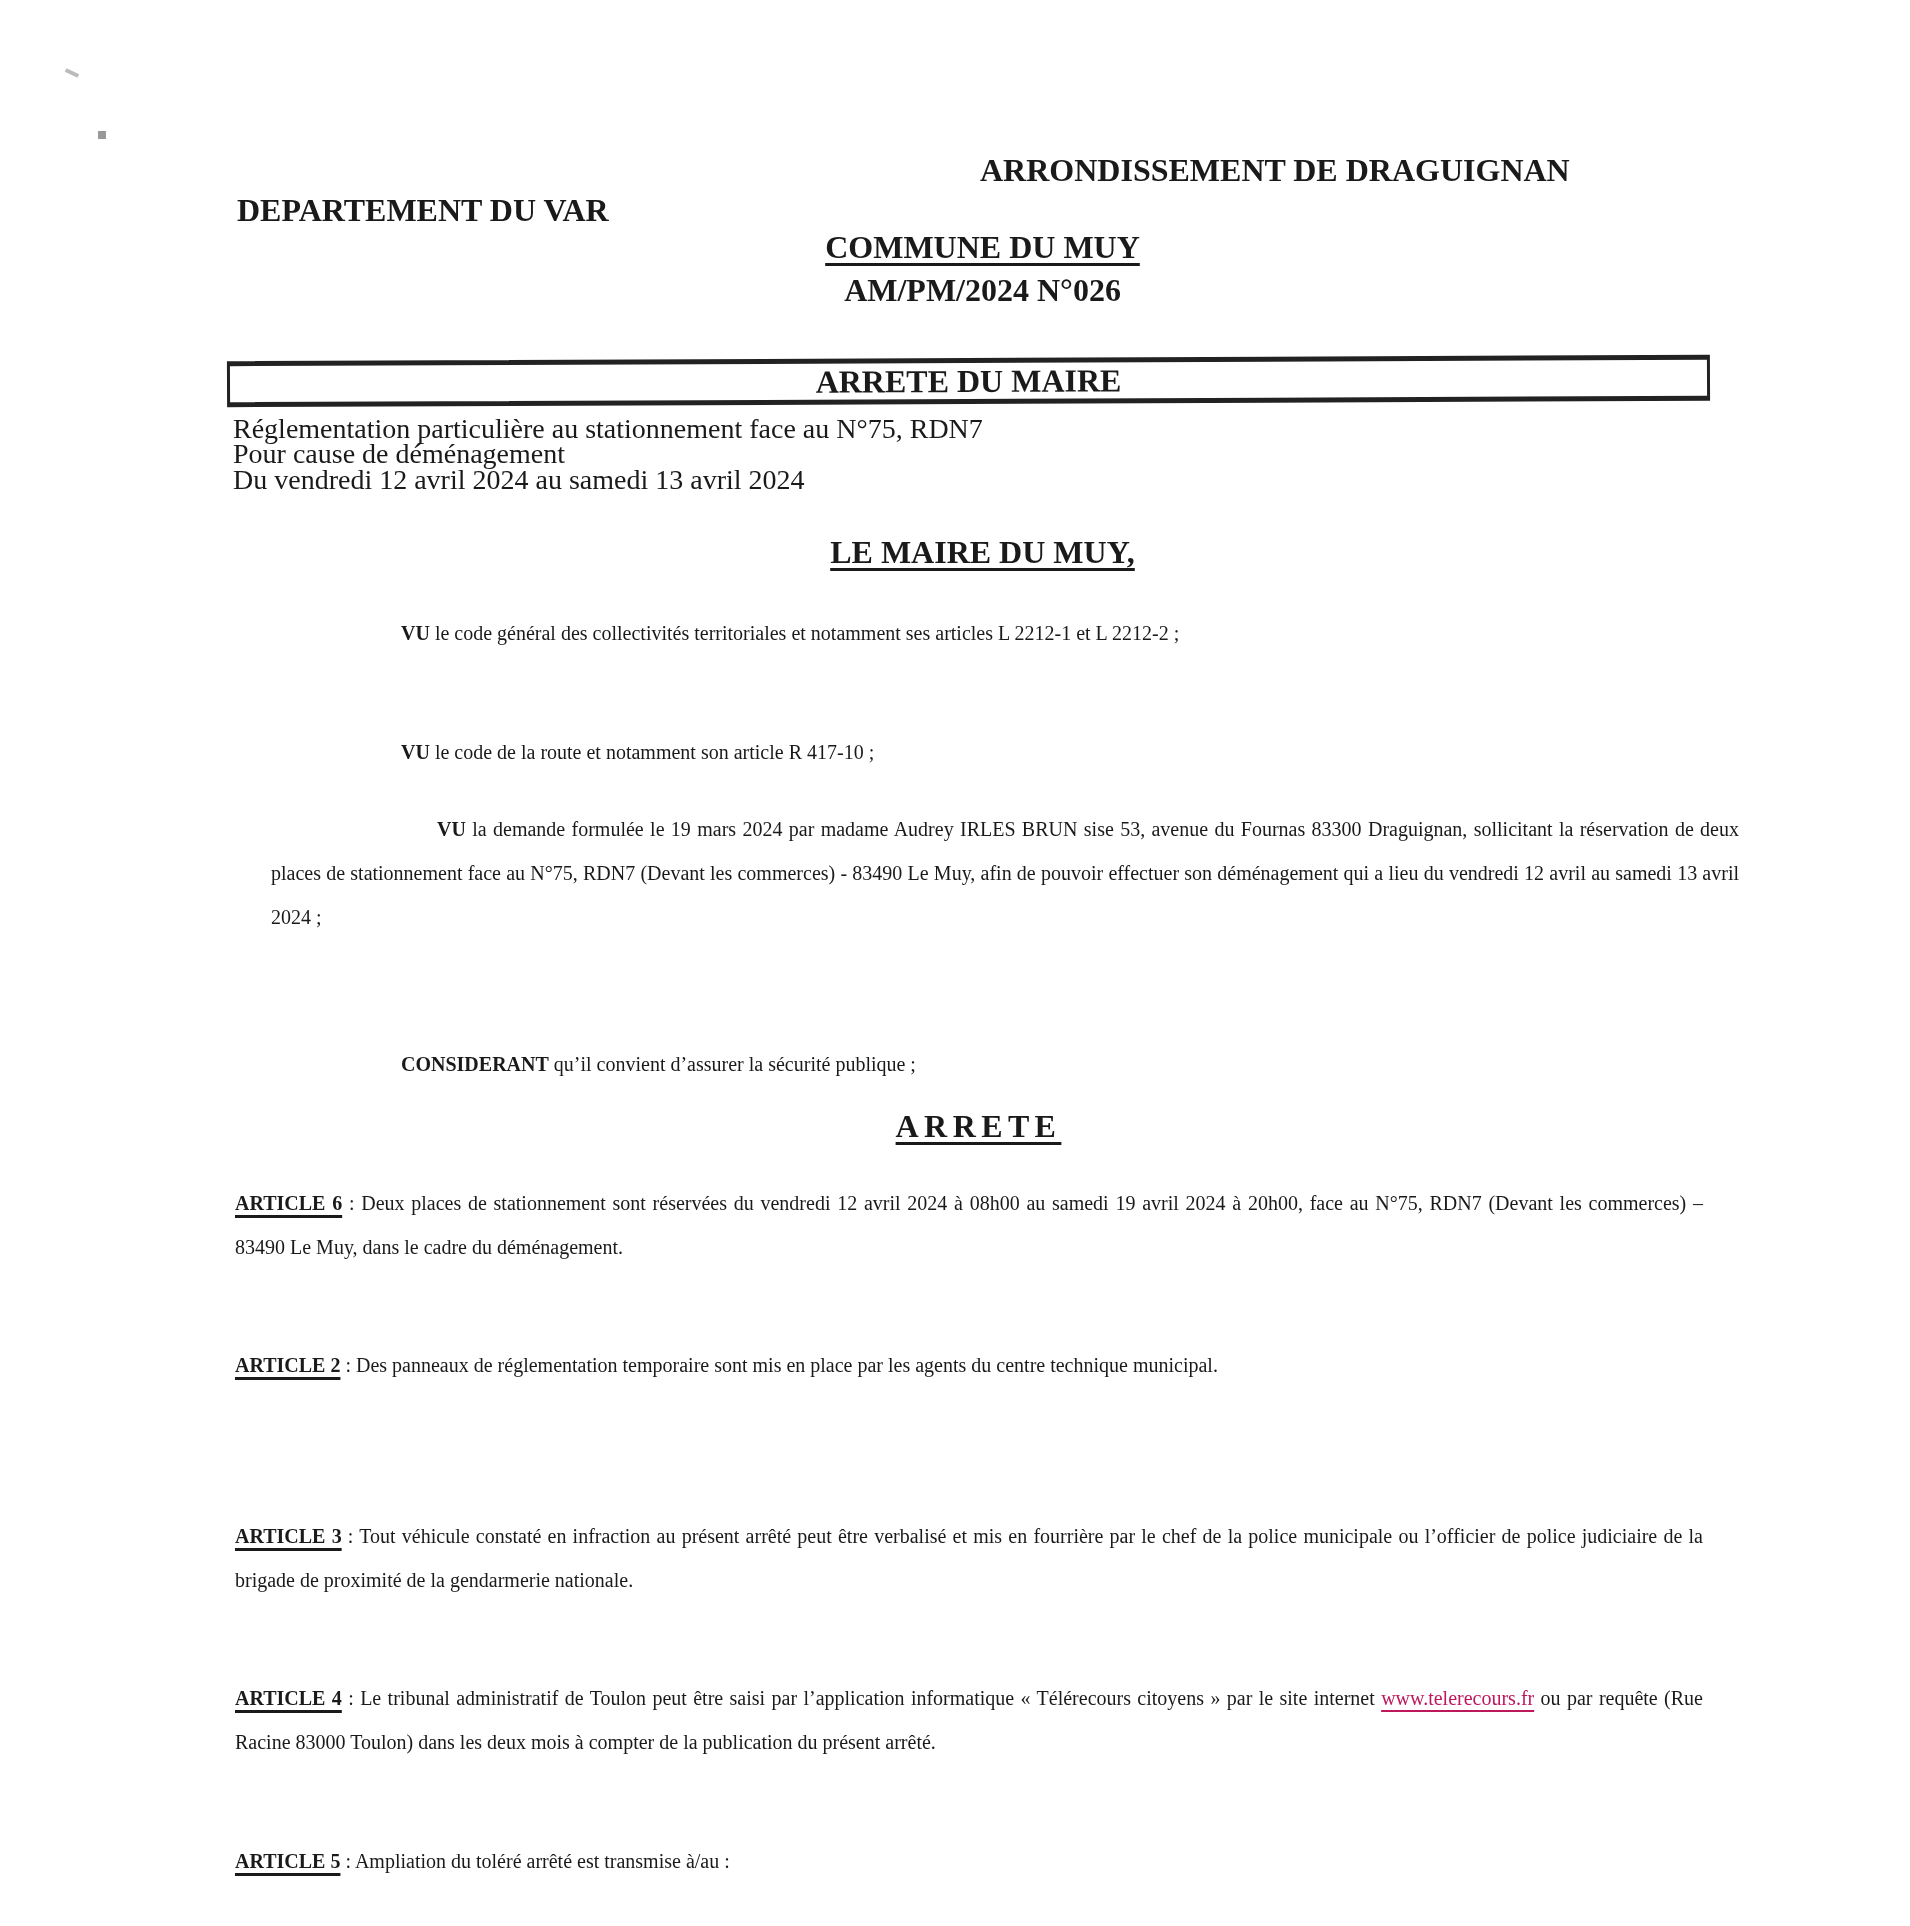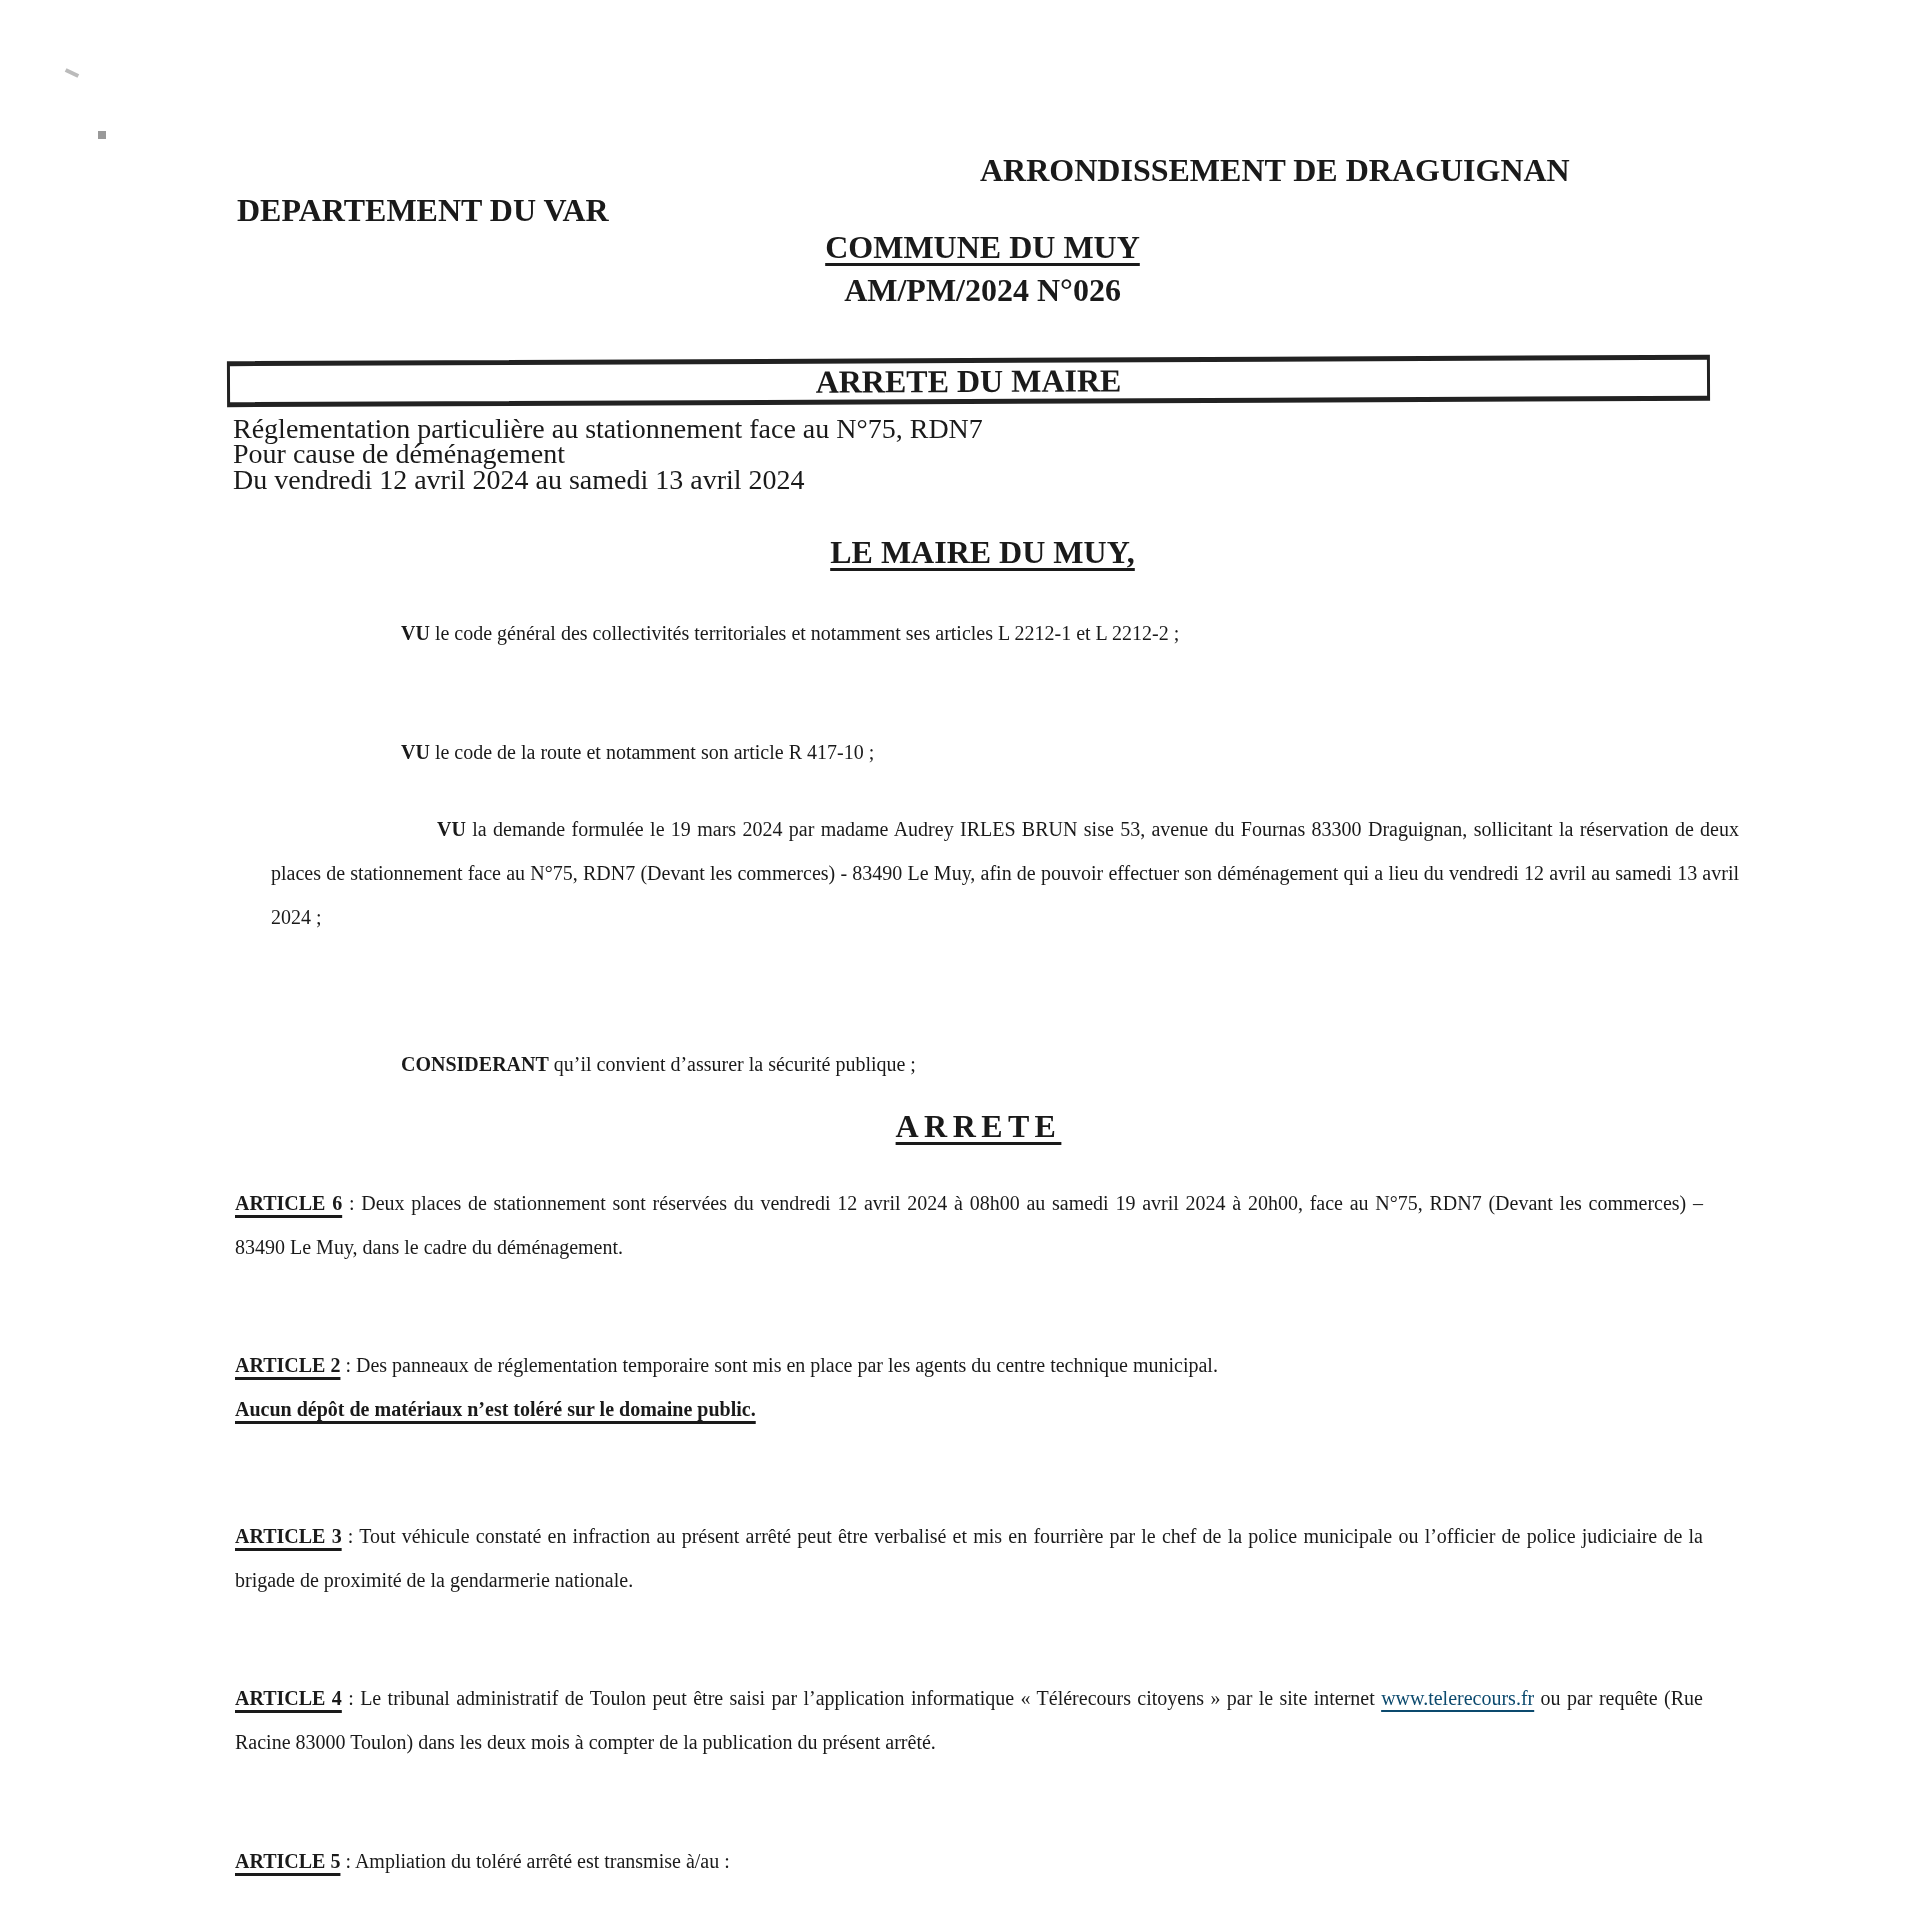--- a/index.html
+++ b/index.html
@@ -3,21 +3,21 @@
 <meta charset="utf-8">
 <style>
   html, body { margin: 0; padding: 0; background: #ffffff; }
   body {
     width: 1911px; height: 2702px; position: relative; overflow: hidden;
     font-family: "Liberation Serif", "DejaVu Serif", serif; color: #1a1a1a;
   }
   .abs { position: absolute; }
   .b { font-weight: bold; }
   .u { text-decoration: underline; text-decoration-thickness: 3.1px; text-underline-offset: 5.4px; }
-  .link { color: #0c4a6e; text-decoration: underline; text-decoration-thickness: 2.3px; text-underline-offset: 4.6px; margin-top: 16px; }
+  .link { color: #be185d; text-decoration: underline; text-decoration-thickness: 2.3px; text-underline-offset: 4.6px; margin-top: 16px; }
 
   .corner-mark { width: 14px; height: 3.9px; background: #bbb; transform: rotate(25deg); }
 
   .hdr { font-size: 32px; font-weight: bold; white-space: nowrap; }
   .center-title { left: 0; width: 1911px; text-align: center; }
 
   .arrete-box {
     left: 227px; top: 358px; width: 1483px; height: 46px;
     border: 3.9px solid #222; border-top-width: 5.4px; border-bottom-width: 5.4px;
     box-sizing: border-box; transform: rotate(-0.25deg);
@@ -73,21 +73,20 @@
   <span class="b">CONSIDERANT</span><span> qu’il convient d’assurer la sécurité publique ;</span>
 </div>
 
 <div class="abs hdr center-title u" style="top:1108px;left:23px;letter-spacing:5.4px;">ARRETE</div>
 
 <div class="abs para body-text" style="top:1181px;">
   <span class="b u">ARTICLE 6</span><span> : Deux places de stationnement sont réservées du vendredi 12 avril 2024 à 08h00 au samedi 19 avril 2024 à 20h00, face au N°75, RDN7 (Devant les commerces) – 83490 Le Muy, dans le cadre du déménagement.</span>
 </div>
 <div class="abs para body-text" style="top:1343px;">
   <span class="b u">ARTICLE 2</span><span> : Des panneaux de réglementation temporaire sont mis en place par les agents du centre technique municipal.</span>
-  <div class="b u" style="text-align:left;">Aucun dépôt de matériaux n’est toléré sur le domaine public.</div>
 </div>
 <div class="abs para body-text" style="top:1514px;">
   <span class="b u">ARTICLE 3</span><span> : Tout véhicule constaté en infraction au présent arrêté peut être verbalisé et mis en fourrière par le chef de la police municipale ou l’officier de police judiciaire de la brigade de proximité de la gendarmerie nationale.</span>
 </div>
 <div class="abs para body-text" style="top:1676px;">
   <span class="b u">ARTICLE 4</span><span> : Le tribunal administratif de Toulon peut être saisi par l’application informatique « Télérecours citoyens »  par le site internet </span><a class="link">www.telerecours.fr</a><span> ou par requête (Rue Racine 83000 Toulon) dans les deux mois à compter de la publication du présent arrêté.</span>
 </div>
 <div class="abs para body-text" style="top:1839px;">
   <span class="b u">ARTICLE 5</span><span> : Ampliation du toléré arrêté est transmise à/au :</span>
 </div>

